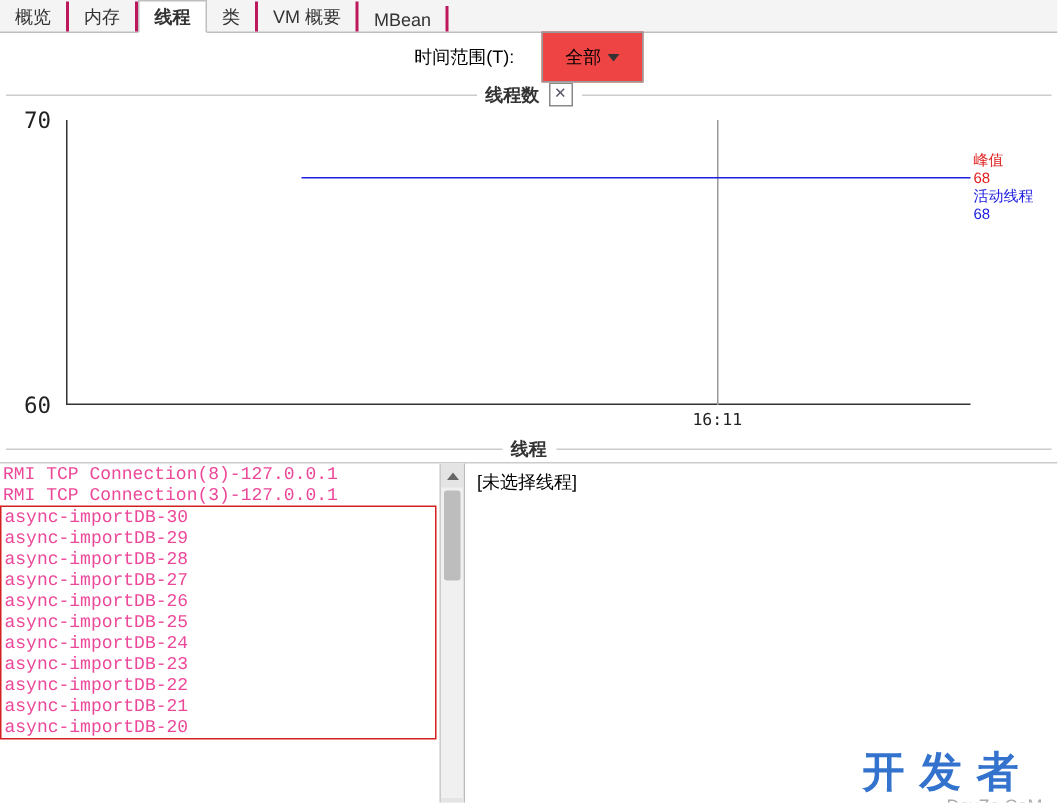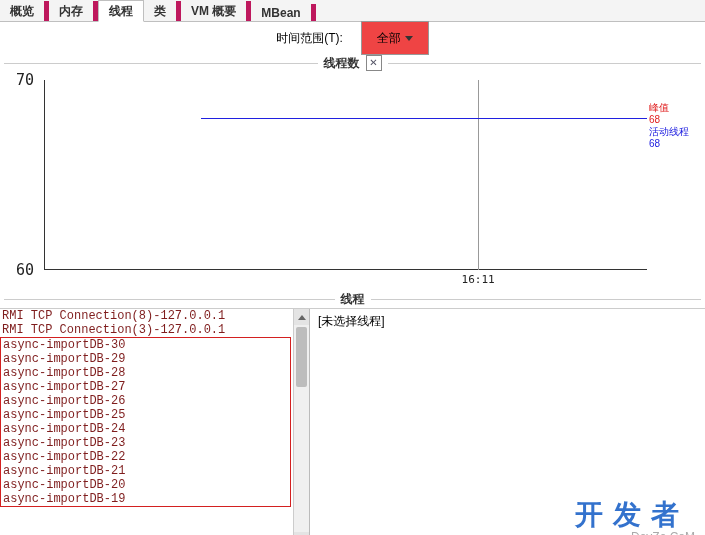--- a/index.html
+++ b/index.html
@@ -2,22 +2,22 @@
 <html><head>
 <meta charset="utf-8">
 <style>
   * { box-sizing: border-box; margin: 0; padding: 0; }
   html, body { width: 705px; height: 535px; overflow: hidden;
     font-family: "Microsoft YaHei", SimSun, Arial, sans-serif;
     font-size: 12px; background: #fff; color: #000; }
 
   .tabs { display: flex; align-items: flex-end; height: 22px;
     border-bottom: 1px solid #bfbfbf; background: #f4f4f4; }
-  .tab { padding: 2px 10px 1px 10px; border-right: 5px solid #be185d;
-    color: #333; cursor: pointer; font-weight: bold; }
+  .tab { padding: 2px 10px 1px 10px; border-right: 2px solid #be185d;
+    color: #333; cursor: pointer; }
   .tab.active { background: #fff; border: 1px solid #bfbfbf;
     border-bottom: 1px solid #fff; margin-bottom: -1px;
     font-weight: bold; }
 
   .time-range-row { display: flex; justify-content: center;
     align-items: center; gap: 18px; height: 32px; }
   .select-wrap { display: flex; align-items: center; gap: 4px;
     border: 1px solid #999; padding: 0 15px; height: 34px;
     cursor: pointer; background: #ef4444; }
   .chev-down { width: 0; height: 0; border-left: 4px solid transparent;
@@ -54,21 +54,21 @@
   .legend .lbl2 { color: #2020e0; }
   .legend .val2 { color: #2020e0; }
 
   .lower { display: flex; height: 240px; border-top: 1px solid #ccc; }
   .thread-col { width: 310px; display: flex; flex-direction: column;
     position: relative; border-right: 1px solid #bbb; }
   .thread-list-wrap { flex: 1; position: relative; overflow: hidden; }
   .thread-list { position: absolute; inset: 0; overflow: hidden;
     font-family: "Courier New", Consolas, monospace; font-size: 12px;
     line-height: 14px; padding-right: 18px; }
-  .thread-item { padding: 0 2px; white-space: nowrap; color: #7f1d1d; }
+  .thread-item { padding: 0 2px; white-space: nowrap; color: #ec4899; }
   .red-box { border: 1px solid #d32020; }
   .scrollbar-v { position: absolute; right: 0; top: 0; bottom: 0;
     width: 16px; background: #f0f0f0; border-left: 1px solid #ccc; }
   .scroll-btn { width: 16px; height: 16px; display: flex;
     align-items: center; justify-content: center; cursor: pointer;
     background: #e4e4e4; }
   .chev-up-s { width: 0; height: 0; border-left: 4px solid transparent;
     border-right: 4px solid transparent; border-bottom: 5px solid #666; }
   .scroll-thumb { position: absolute; left: 2px; right: 2px; top: 18px;
     height: 60px; background: #bdbdbd; border-radius: 2px; cursor: pointer; }
@@ -144,21 +144,20 @@
           <div class="thread-item">async-importDB-29</div>
           <div class="thread-item">async-importDB-28</div>
           <div class="thread-item">async-importDB-27</div>
           <div class="thread-item">async-importDB-26</div>
           <div class="thread-item">async-importDB-25</div>
           <div class="thread-item">async-importDB-24</div>
           <div class="thread-item">async-importDB-23</div>
           <div class="thread-item">async-importDB-22</div>
           <div class="thread-item">async-importDB-21</div>
           <div class="thread-item">async-importDB-20</div>
-          <div class="thread-item">async-importDB-19</div>
         </div>
       </div>
       <div class="scrollbar-v">
         <div class="scroll-btn">
             <span class="chev-up-s"></span>
           </div>
         <div class="scroll-thumb"></div>
         <div class="scroll-btn" style="position:absolute;bottom:0;left:0"></div>
       </div>
     </div>

